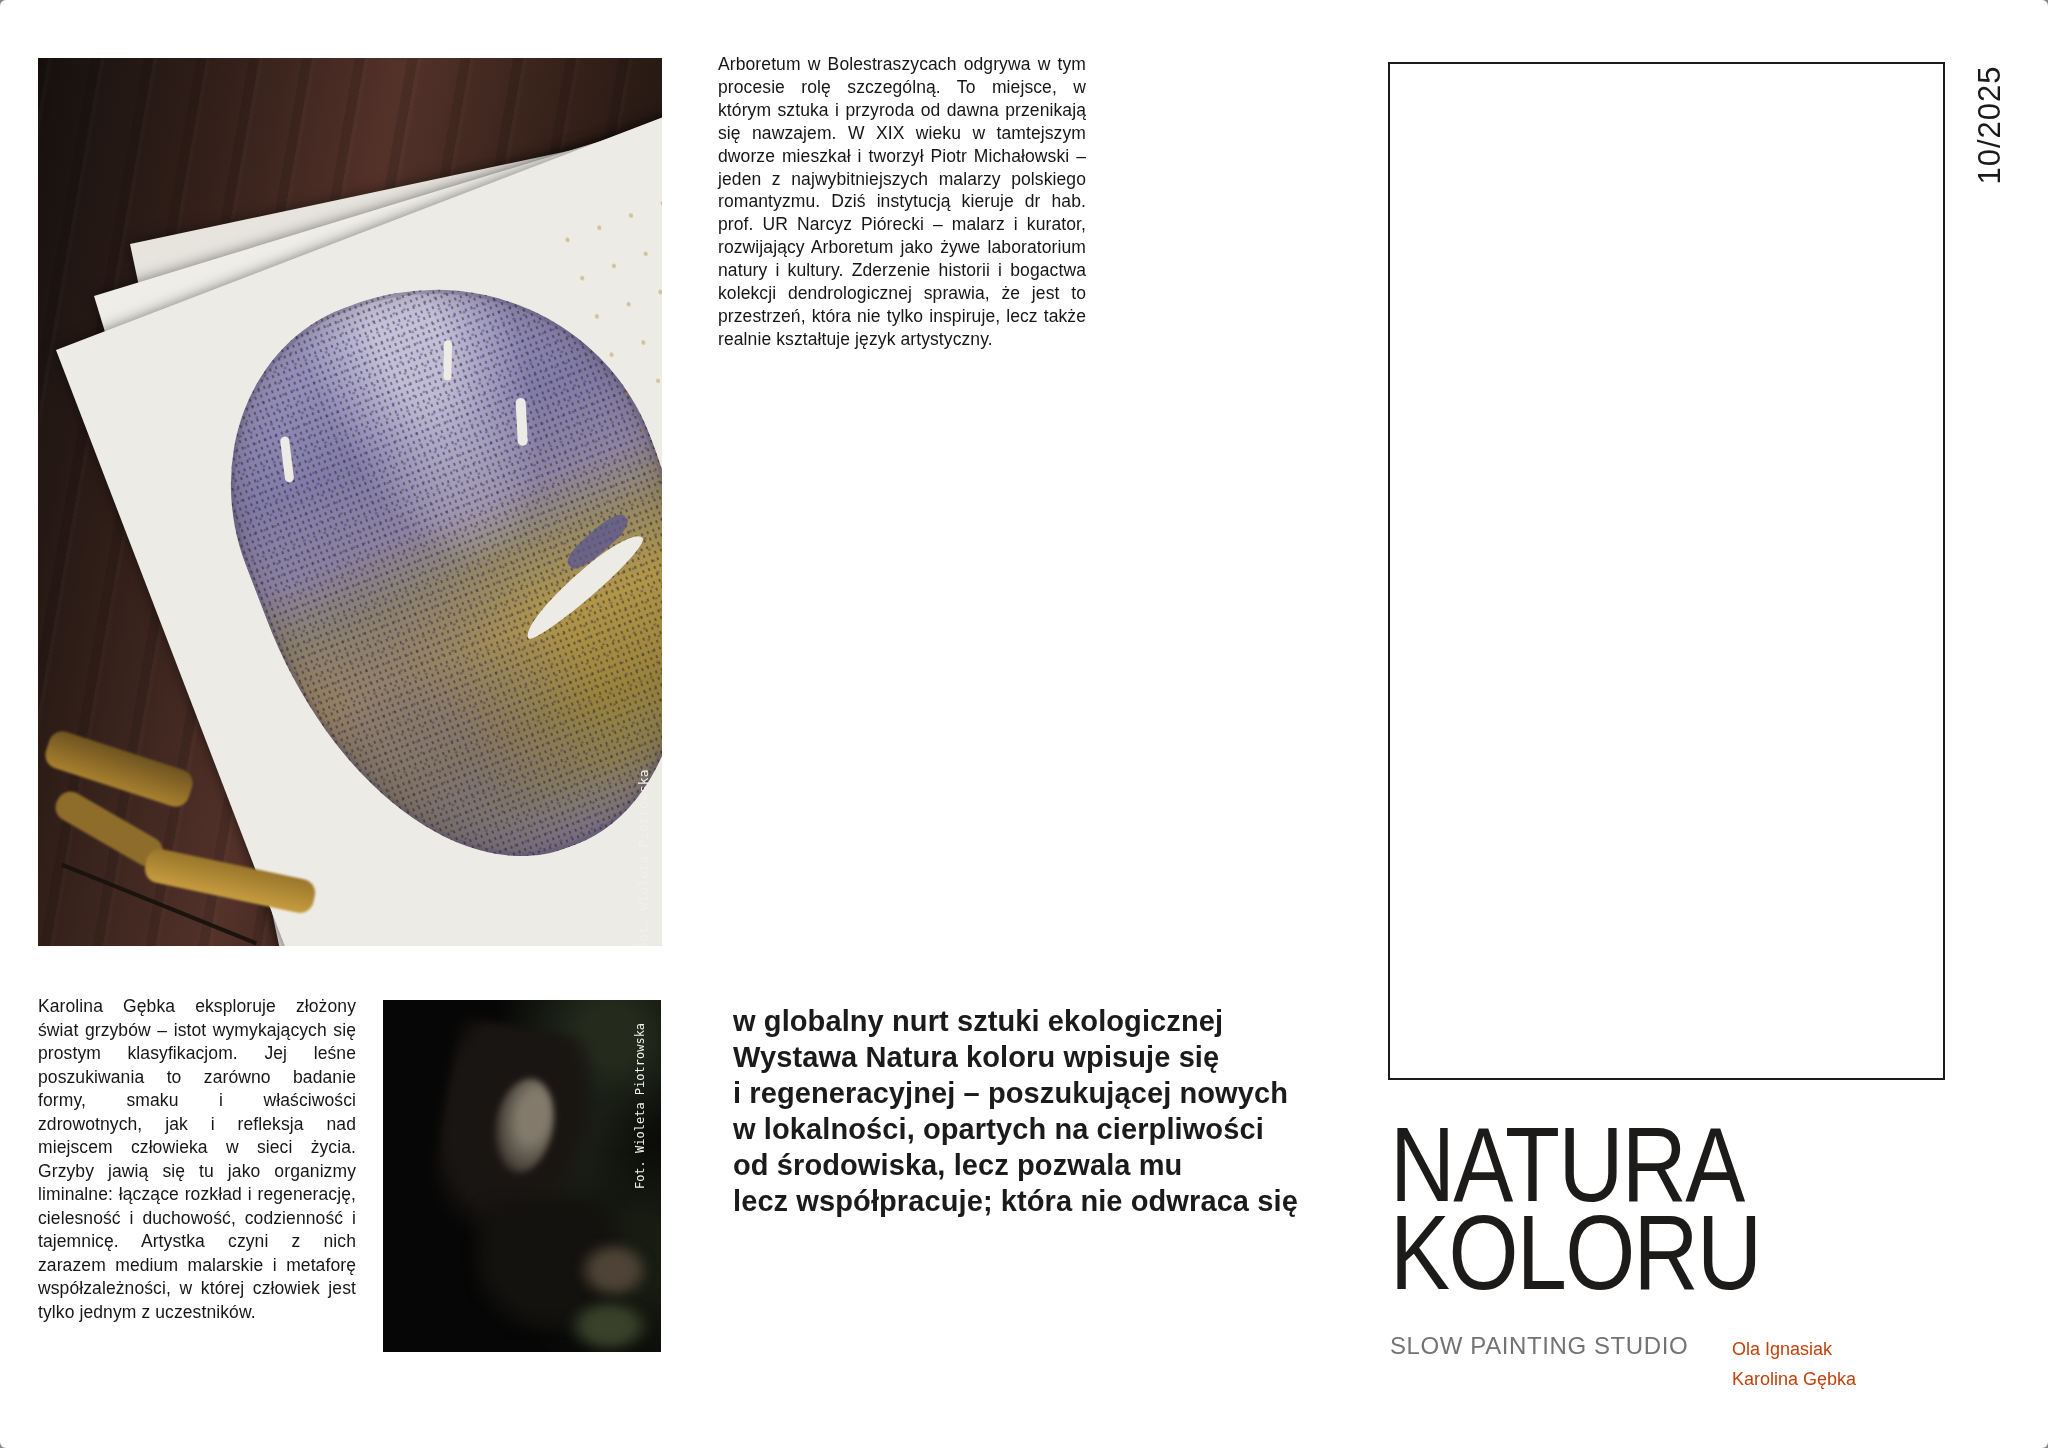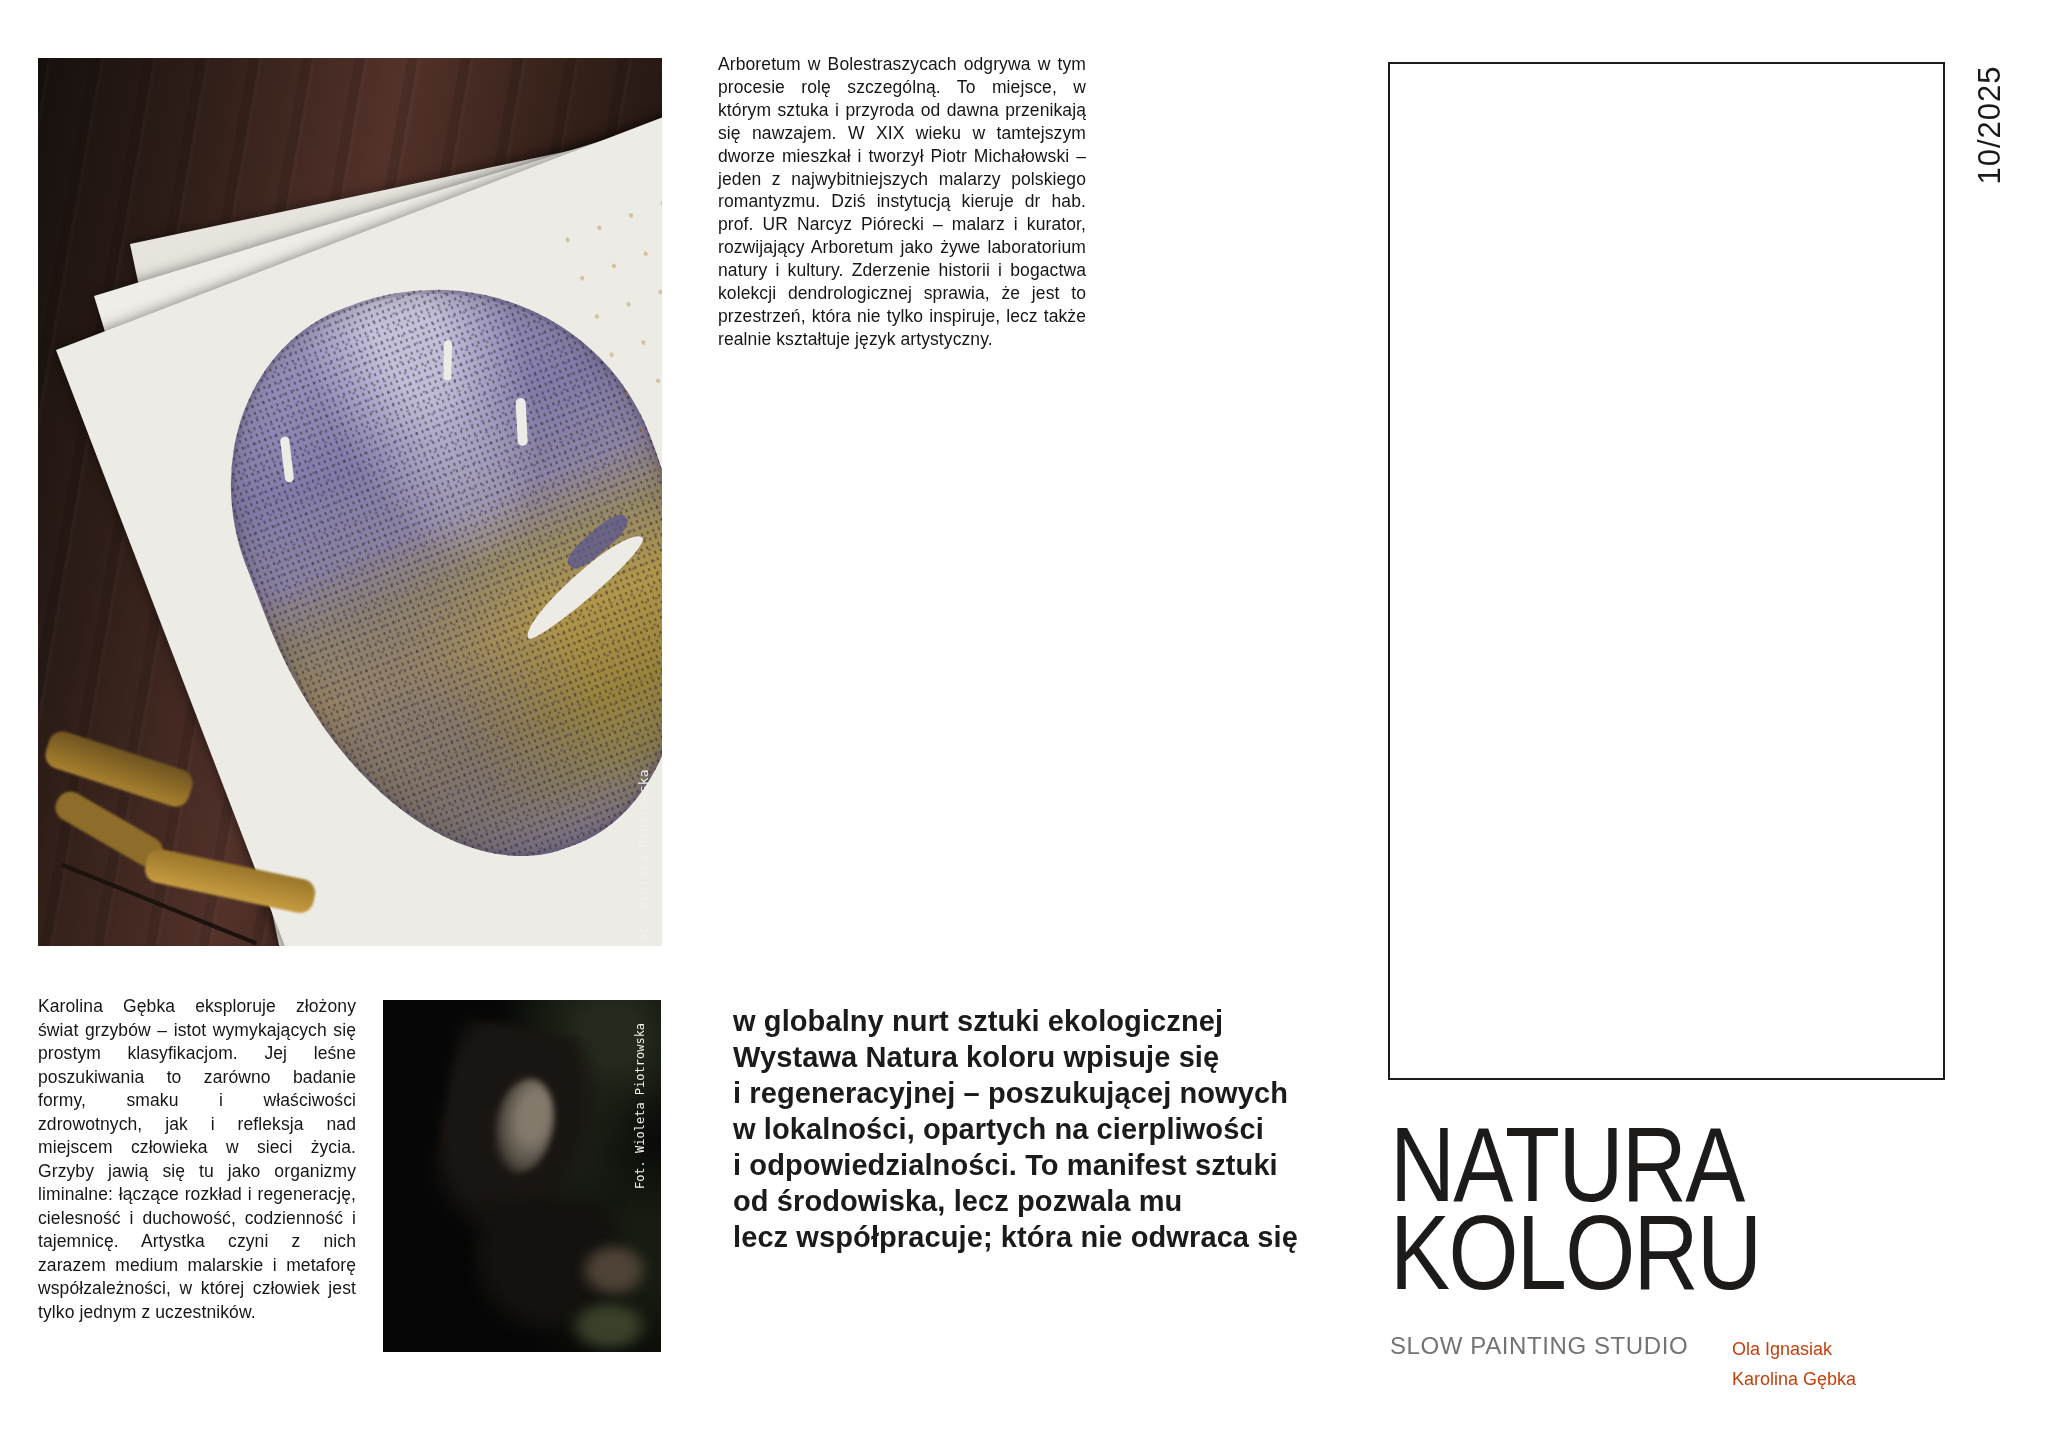--- a/index.html
+++ b/index.html
@@ -1,19 +1,20 @@
 <!DOCTYPE html>
 <html lang="pl"><head>
 <meta charset="utf-8">
 <style>
   html,body{margin:0;padding:0;background:#888;}
   .page{
     position:relative; width:2048px; height:1448px; background:#ffffff;
     font-family:"Liberation Sans", sans-serif; color:#161616; overflow:hidden;
     margin:0 auto;
+    border-radius:6px;
   }
   
   .artwork-photo{
     position:absolute; left:38px; top:58px; width:624px; height:888px;
     overflow:hidden;
     background:linear-gradient(102deg,#15100e 0%,#2e1d17 20%,#53322a 45%,#3a241c 62%,#221611 82%,#130e0c 100%);
   }
   .artwork-photo::before{
     content:""; position:absolute; inset:0;
     background:repeating-linear-gradient(100deg, rgba(0,0,0,.22) 0 10px, rgba(255,255,255,.03) 10px 14px, transparent 14px 52px);
@@ -166,21 +167,20 @@
     <figcaption class="vcap cap-portrait">
       <span>Fot. Wioleta Piotrowska</span>
     </figcaption>
   </figure>
 
   <div class="statement">
       <div>w globalny nurt sztuki ekologicznej</div>
       <div>Wystawa Natura koloru wpisuje się</div>
       <div>i regeneracyjnej – poszukującej nowych</div>
       <div>w lokalności, opartych na cierpliwości</div>
-      <div>i odpowiedzialności. To manifest sztuki</div>
       <div>od środowiska, lecz pozwala mu</div>
       <div>lecz współpracuje; która nie odwraca się</div>
     </div>
 
   <div class="blank-frame"></div>
 
   <div class="vcap issue-label">
     <span>10/2025</span>
   </div>
 

